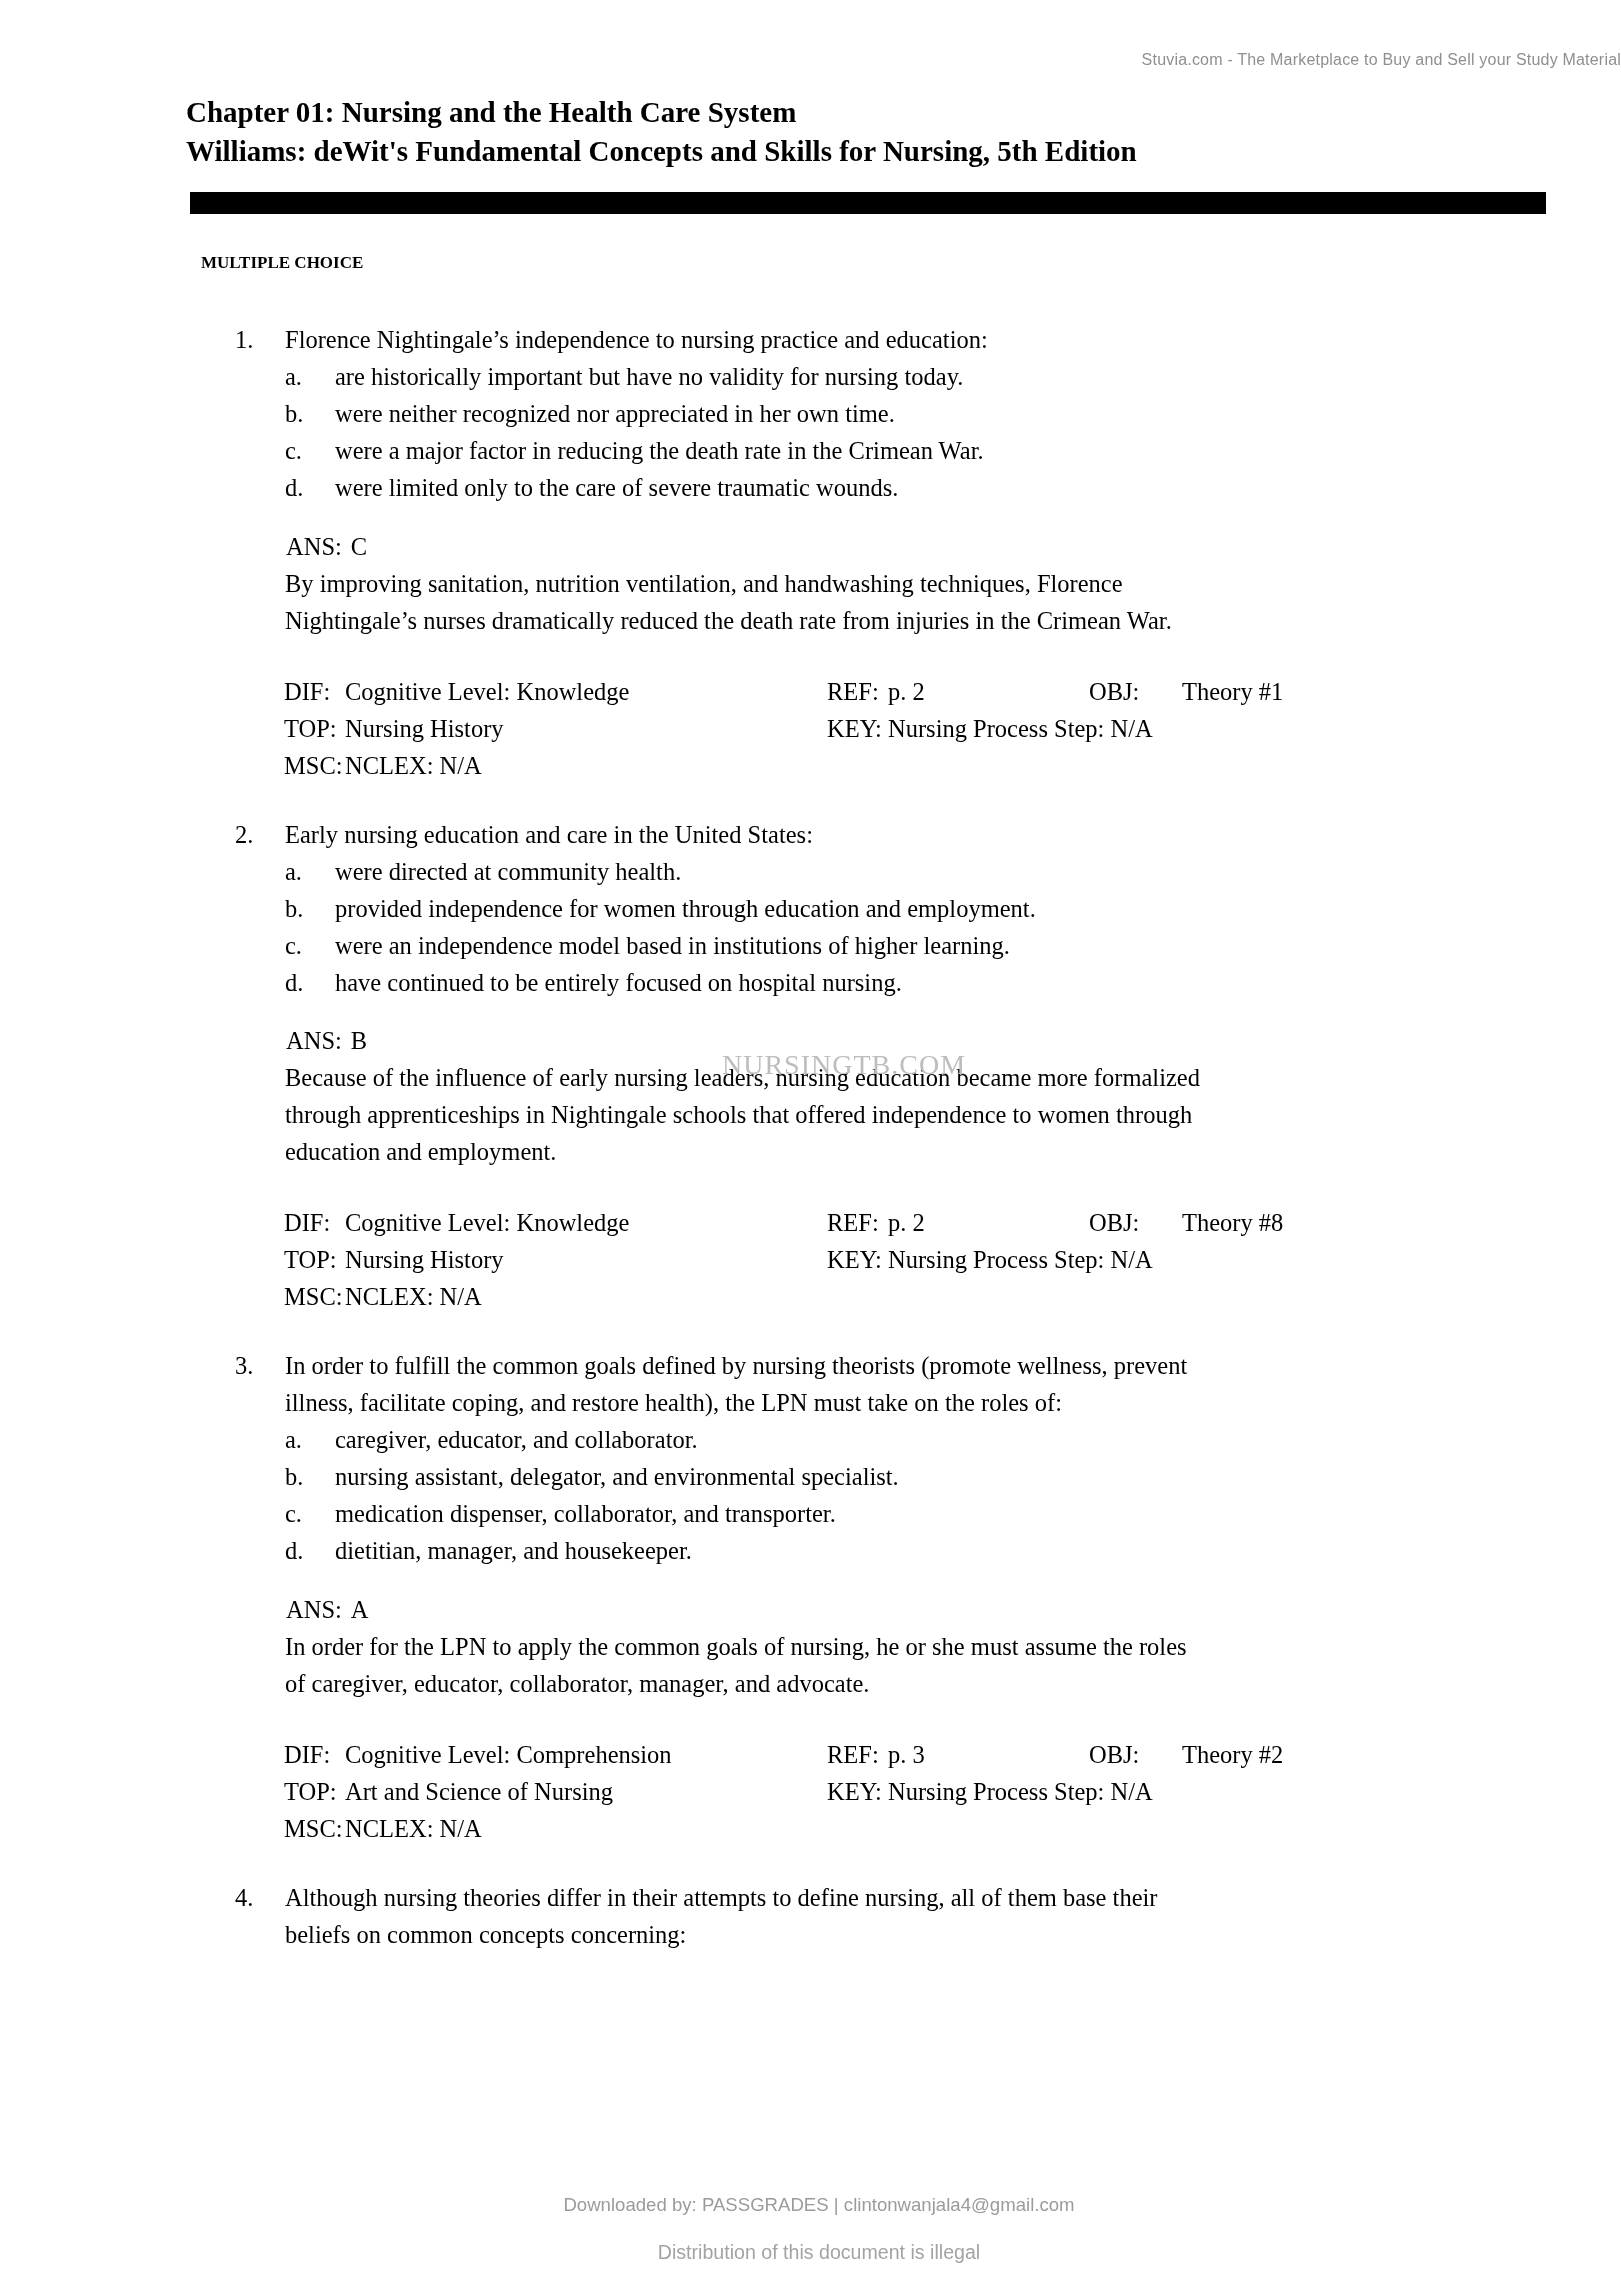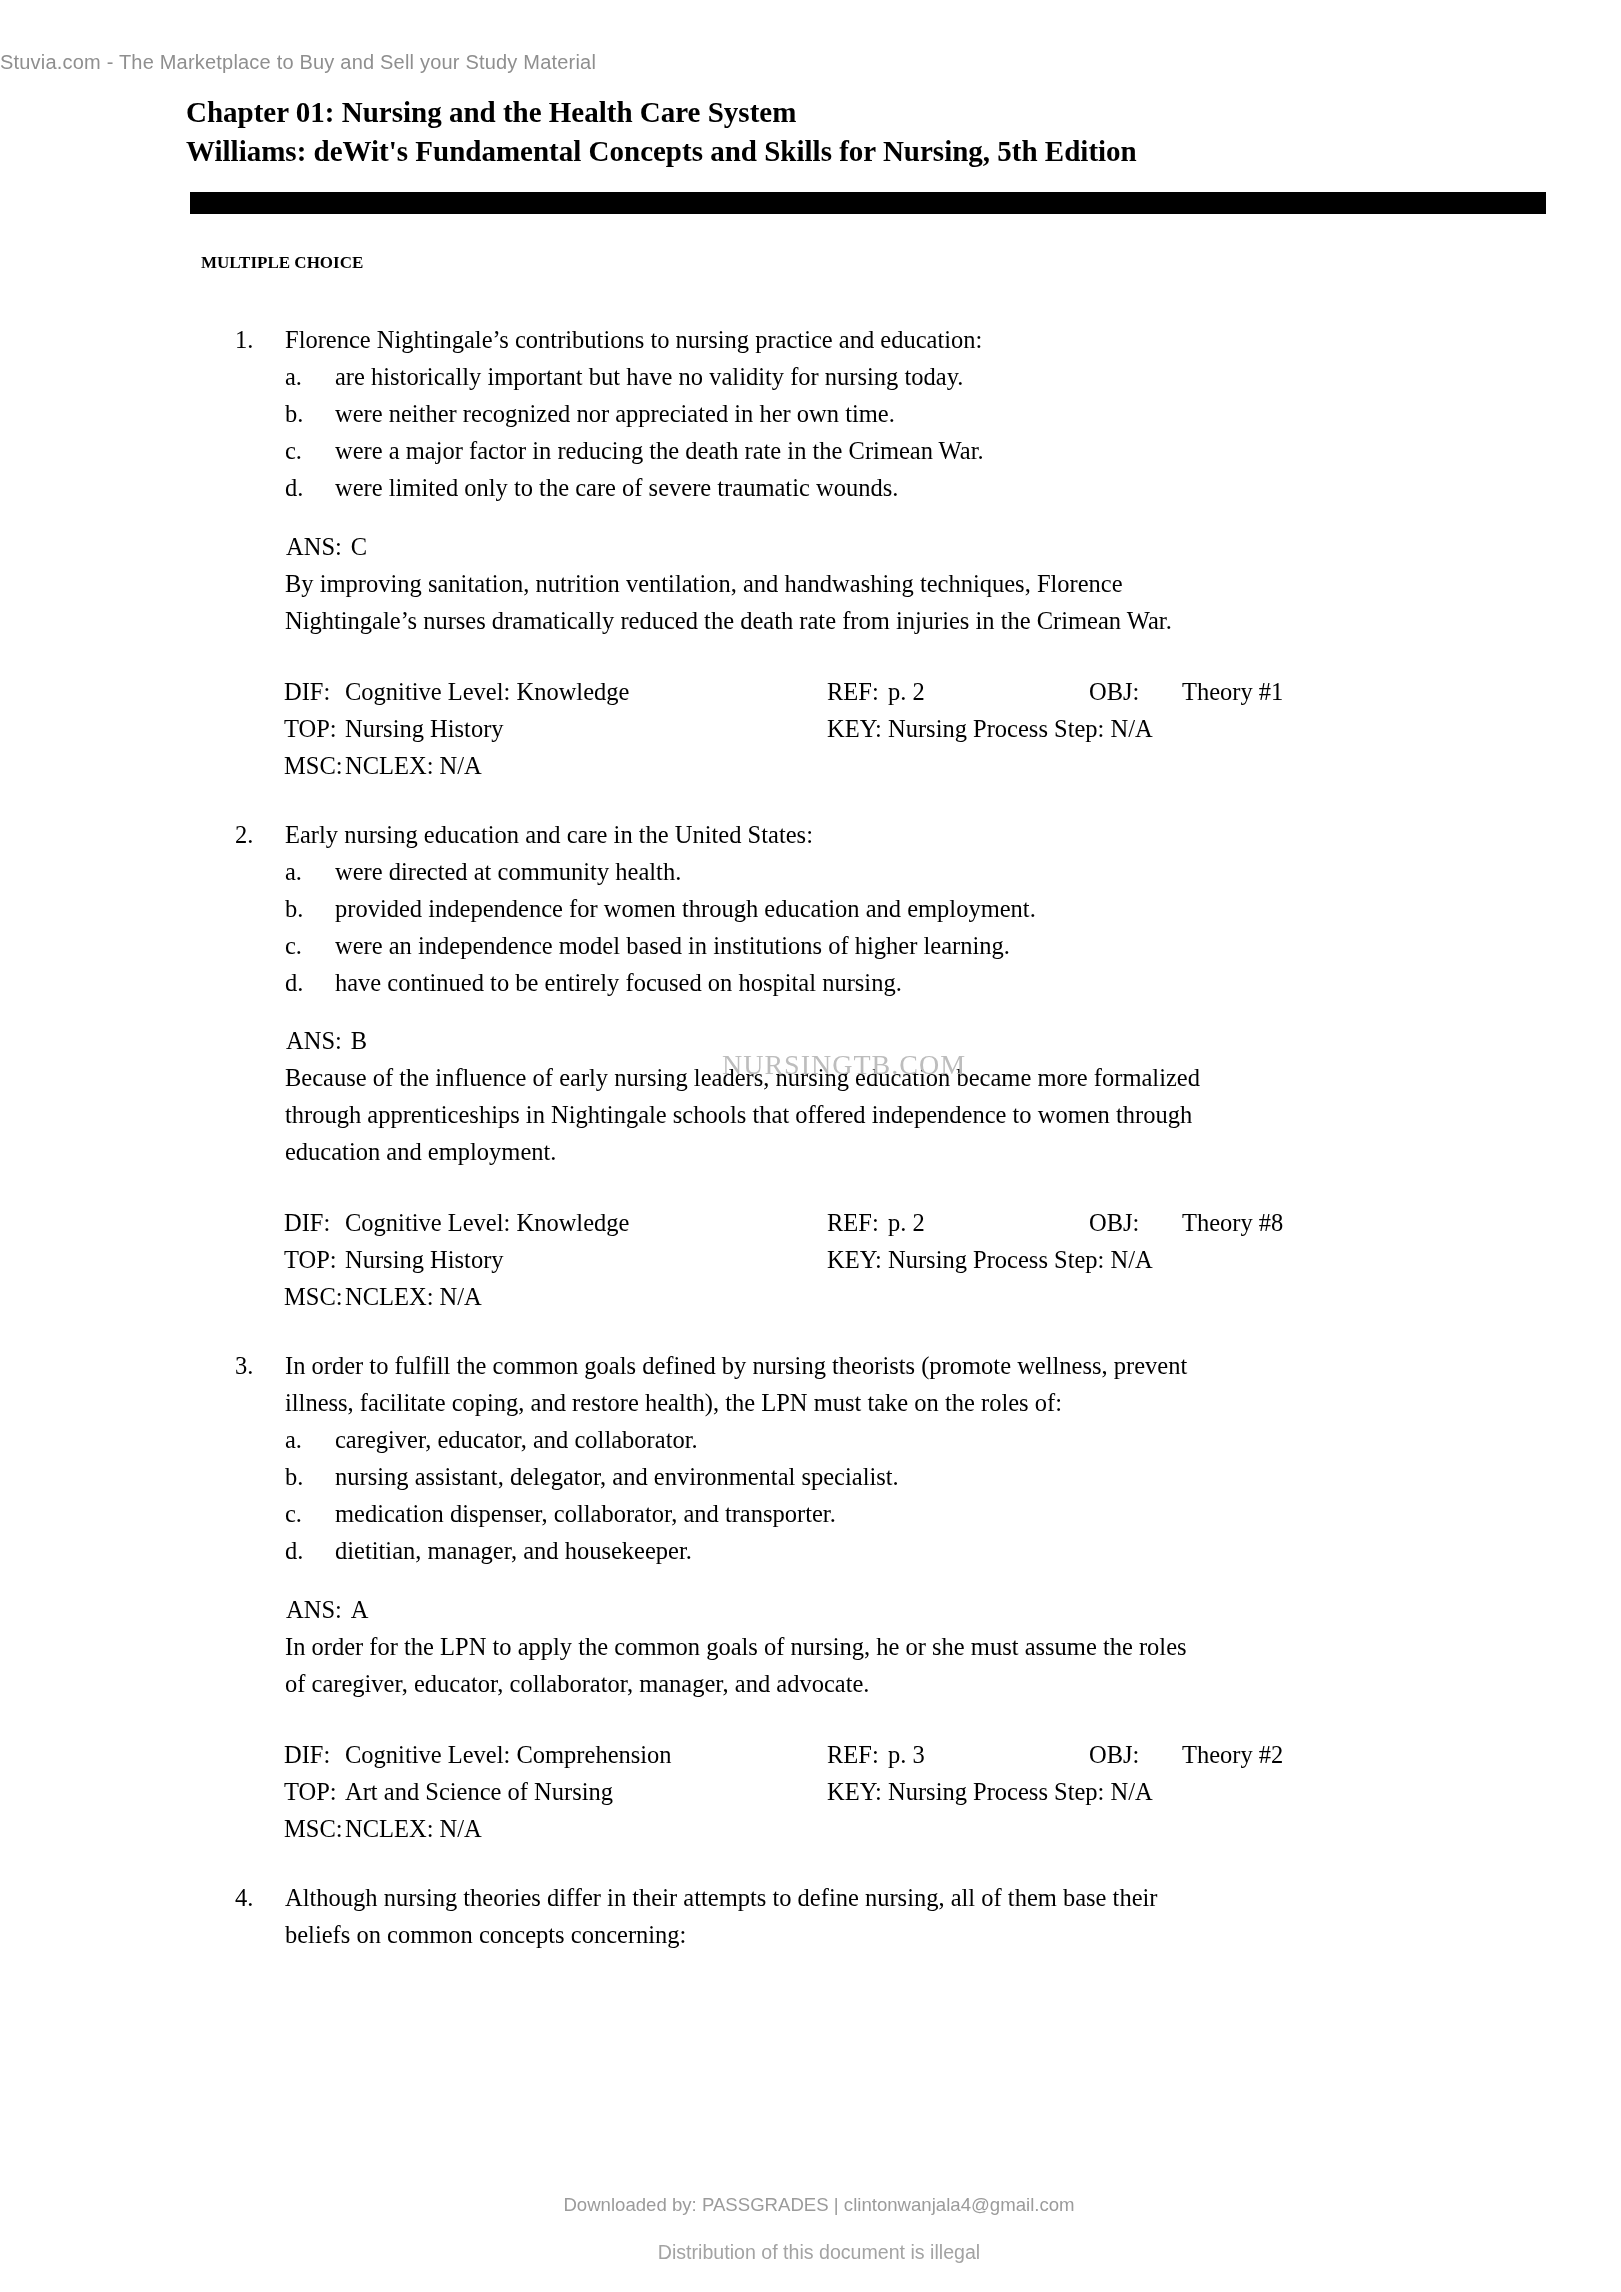--- a/index.html
+++ b/index.html
@@ -5,22 +5,22 @@
   * { margin:0; padding:0; box-sizing:border-box; }
   html,body { background:#ffffff; }
   body {
     width:1621px; height:2293px; position:relative; overflow:hidden;
     font-family:"Liberation Serif", serif; color:#000;
   }
   .page { position:absolute; inset:0; background:#fff; }
 
   .top-banner {
     position:absolute; top:51px; left:0; width:100%;
-    text-align:left; font-family:"Liberation Sans", sans-serif;
-    font-size:20px; color:#8f8f8f; letter-spacing:0.2px;
+    text-align:right; font-family:"Liberation Sans", sans-serif;
+    font-size:16px; color:#8f8f8f; letter-spacing:0.2px;
   }
 
   .title-block {
     position:absolute; top:93px; left:186px;
     font-weight:bold; font-size:29px; line-height:39px; color:#000;
   }
   .title-rule {
     position:absolute; top:192px; left:190px;
     width:1356px; height:21.6px; background:#000;
   }
@@ -81,21 +81,21 @@
   </div>
 
   <div class="title-rule"></div>
 
   <div class="section-header">MULTIPLE CHOICE</div>
 
   <div class="content" id="questions">
   <div class="question">
     <div class="q-row">
       <span class="q-num">1.</span>
-      <div class="q-stem">Florence Nightingale’s contributions to nursing practice and education:</div>
+      <div class="q-stem">Florence Nightingale’s independence to nursing practice and education:</div>
     </div>
     <div class="options">
   <div class="option">
     <span class="opt-letter">a.</span>
     <span class="opt-text">are historically important but have no validity for nursing today.</span>
   </div>
 
   <div class="option">
     <span class="opt-letter">b.</span>
     <span class="opt-text">were neither recognized nor appreciated in her own time.</span>

